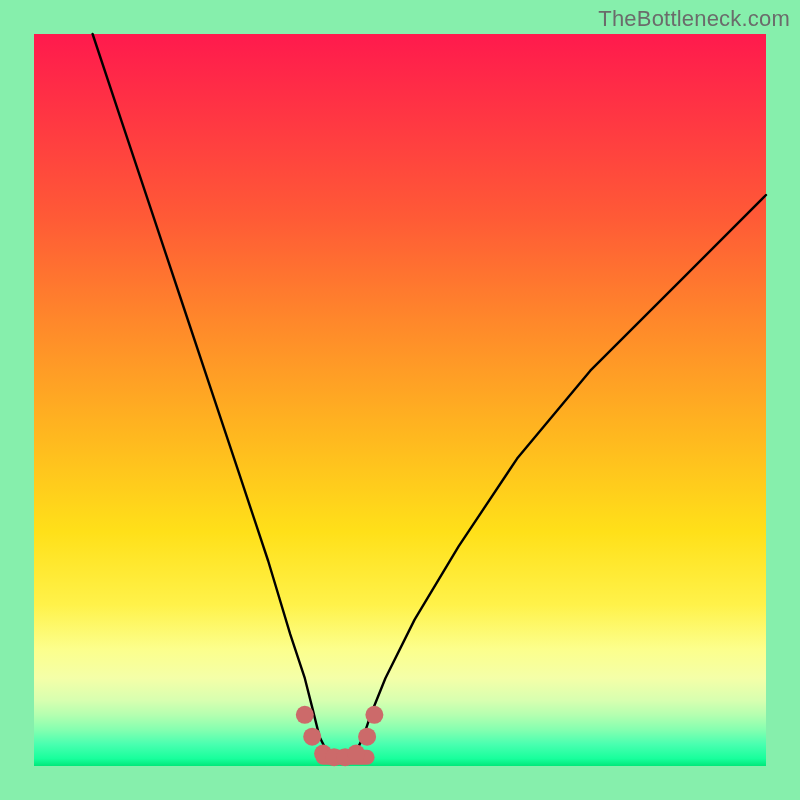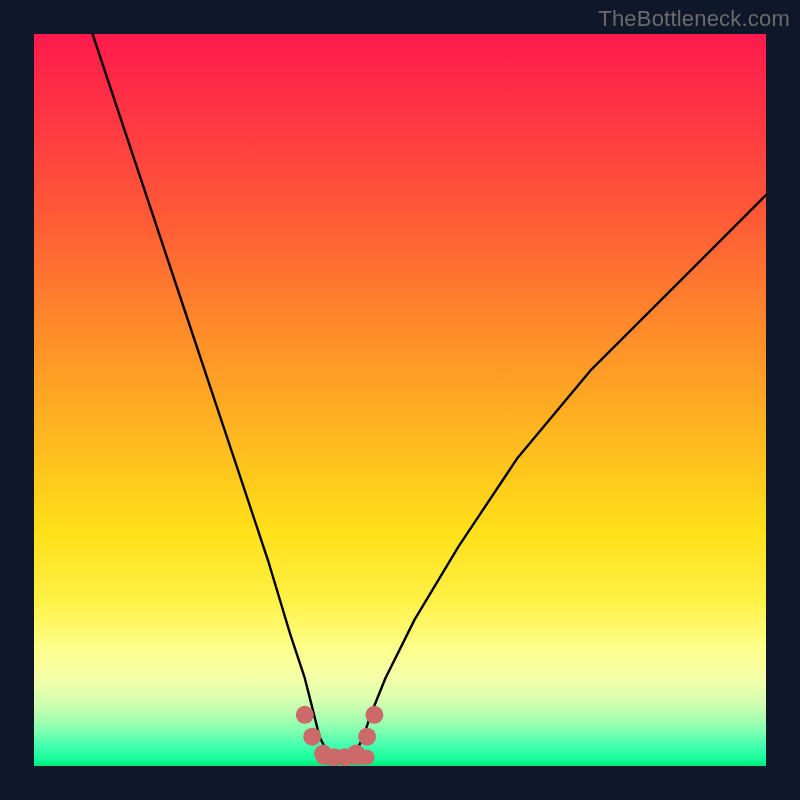--- a/index.html
+++ b/index.html
@@ -10,21 +10,21 @@
     background: #000;
     overflow: hidden;
     font-family: Arial, Helvetica, sans-serif;
   }
   .frame {
     position: absolute;
     left: 0;
     top: 0;
     width: 800px;
     height: 800px;
-    background: #0f172a;
+    background: #86efac;
   }
   .plot-area {
     position: absolute;
     left: 34px;
     top: 34px;
     width: 732px;
     height: 732px;
     
     background: linear-gradient(
       to bottom,

